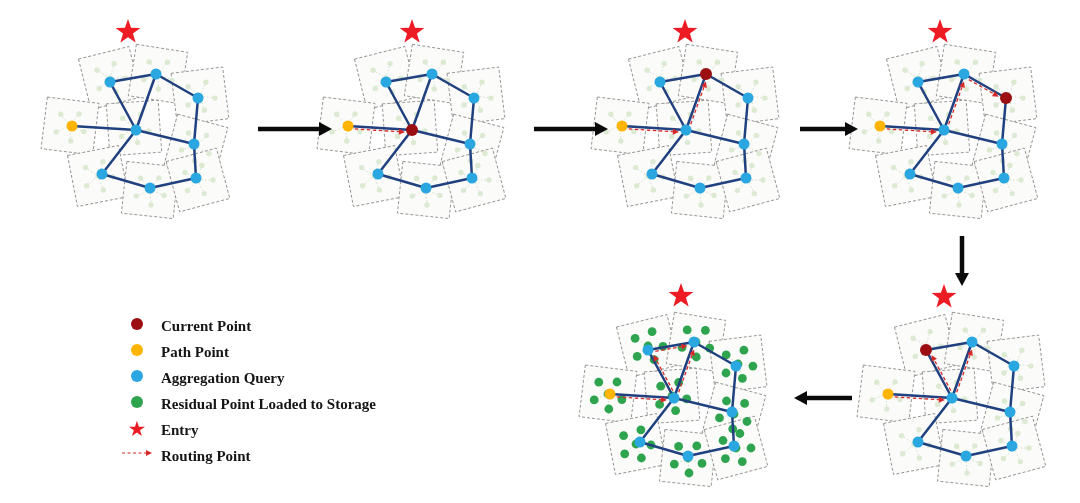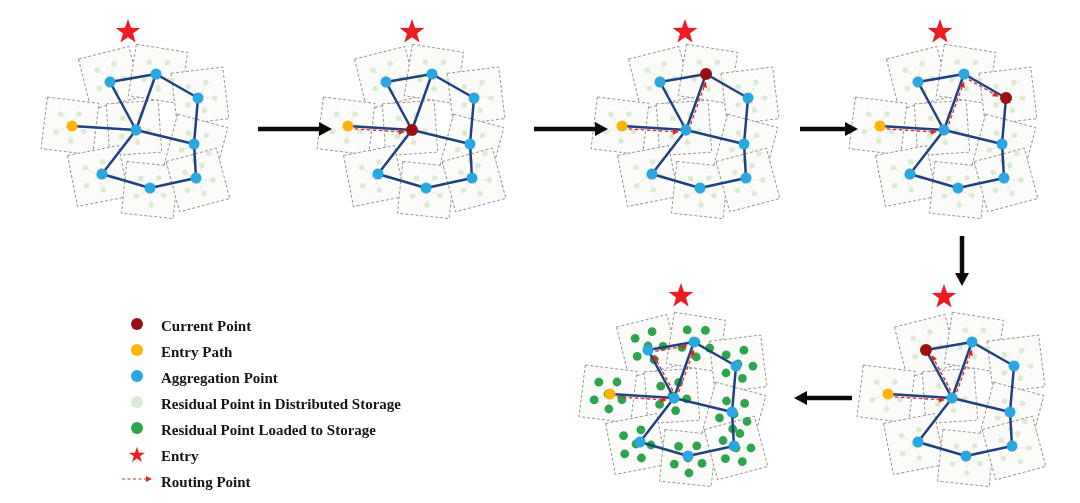--- a/index.html
+++ b/index.html
@@ -852,33 +852,27 @@
       <div class="legend-item">
         <span class="swatch-box">
           <span class="swatch-circle" style="background: rgb(155, 14, 17);"></span>
         </span>
         <span class="legend-label">Current Point</span>
       </div>
       <div class="legend-item">
         <span class="swatch-box">
           <span class="swatch-circle" style="background: rgb(255, 180, 0);"></span>
         </span>
-        <span class="legend-label">Entry Path</span>
+        <span class="legend-label">Path Point</span>
       </div>
       <div class="legend-item">
         <span class="swatch-box">
           <span class="swatch-circle" style="background: rgb(42, 167, 224);"></span>
         </span>
-        <span class="legend-label">Aggregation Point</span>
-      </div>
-      <div class="legend-item">
-        <span class="swatch-box">
-          <span class="swatch-circle" style="background: rgb(220, 233, 211);"></span>
-        </span>
-        <span class="legend-label">Residual Point in Distributed Storage</span>
+        <span class="legend-label">Aggregation Query</span>
       </div>
       <div class="legend-item">
         <span class="swatch-box">
           <span class="swatch-circle" style="background: rgb(46, 164, 79);"></span>
         </span>
         <span class="legend-label">Residual Point Loaded to Storage</span>
       </div>
       <div class="legend-item">
         <span class="swatch-box">
           <span class="swatch-star" style="color: rgb(237, 28, 36);">★</span>

